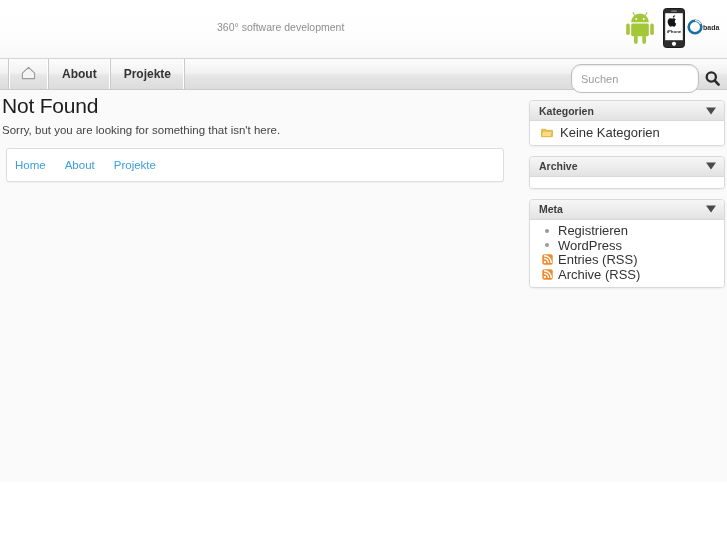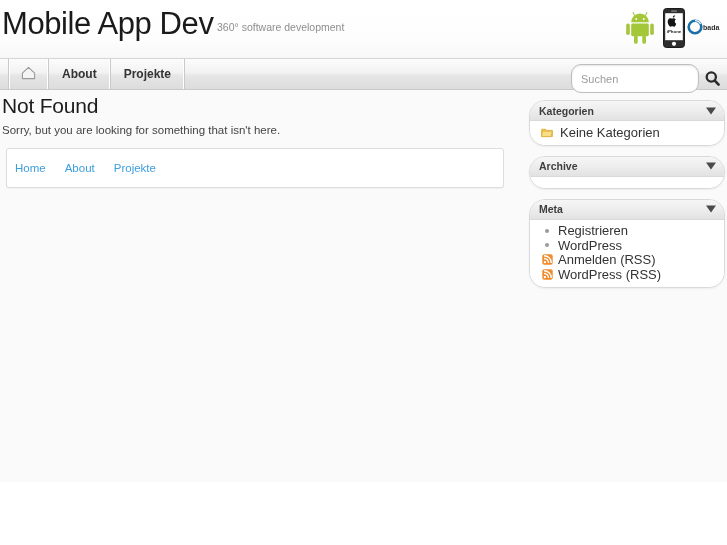--- a/index.html
+++ b/index.html
@@ -156,21 +156,21 @@
     letter-spacing: -0.2px;
   }
   .page-msg {
     margin: 6px 0 0 2px;
     font-size: 11.5px;
     color: #444444;
   }
   .linkbar {
     margin: 12px 0 0 6px;
     width: 498px;
-    height: 40px;
+    height: 34px;
     background: #ffffff;
     border: 1px solid #dddddd;
     border-radius: 3px;
     box-shadow: 0 1px 1px rgba(0,0,0,0.04);
     display: flex;
     align-items: center;
     box-sizing: border-box;
   }
   .linkbar a {
     color: #3d9ede;
@@ -186,21 +186,21 @@
   .sidebar {
     position: absolute;
     left: 529px;
     top: 100px;
     width: 196px;
   }
   .widget {
     margin-bottom: 10px;
     background: #ffffff;
     border: 1px solid #d9d9d9;
-    border-radius: 16px;
+    border-radius: 4px;
     box-shadow: 0 1px 2px rgba(0,0,0,0.06);
     overflow: hidden;
   }
   .widget-head {
     position: relative;
     height: 19px;
     background: linear-gradient(to bottom, #f6f6f6 0%, #ededed 50%, #e2e2e2 100%);
     border-bottom: 1px solid #d9d9d9;
     display: flex;
     align-items: center;
@@ -253,21 +253,20 @@
   .folder-row { height: 18px; }
   .folder-row .wtext { margin-left: 6px; }
 </style>
 </head>
 <body>
 
 <div class="page">
   <div class="content-bg noise"></div>
 
   <div class="header noise">
-    <div class="site-title">Mobile App Dev</div>
     <div class="tagline">360° software development</div>
 
     <div class="logos">
 
       <span class="logo-android">
         <svg width="30" height="34" viewBox="0 0 30 34">
           <g fill="#a4c639">
             <path d="M9.5 4.2 L8.1 1.6" stroke="#a4c639" stroke-width="1.1" fill="none" stroke-linecap="round"></path>
             <path d="M20.5 4.2 L21.9 1.6" stroke="#a4c639" stroke-width="1.1" fill="none" stroke-linecap="round"></path>
             <path d="M6.2 11.2 a8.8 8.8 0 0 1 17.6 0 z"></path>
@@ -396,31 +395,31 @@
           </li>
           <li>
             <span class="marker">
               <svg width="11" height="11" viewBox="0 0 11 11">
                 <rect x="0.3" y="0.3" width="10.4" height="10.4" rx="2" fill="#f18a2b"></rect>
                 <circle cx="2.9" cy="8.1" r="1.2" fill="#ffffff"></circle>
                 <path d="M2 5.2 a3.8 3.8 0 0 1 3.8 3.8 h1.4 a5.2 5.2 0 0 0 -5.2 -5.2 z" fill="#ffffff"></path>
                 <path d="M2 2.4 a6.6 6.6 0 0 1 6.6 6.6 h1.4 a8 8 0 0 0 -8 -8 z" fill="#ffffff"></path>
               </svg>
             </span>
-            <span class="wtext">Anmelden (RSS)</span>
+            <span class="wtext">Entries (RSS)</span>
           </li>
           <li>
             <span class="marker">
               <svg width="11" height="11" viewBox="0 0 11 11">
                 <rect x="0.3" y="0.3" width="10.4" height="10.4" rx="2" fill="#f18a2b"></rect>
                 <circle cx="2.9" cy="8.1" r="1.2" fill="#ffffff"></circle>
                 <path d="M2 5.2 a3.8 3.8 0 0 1 3.8 3.8 h1.4 a5.2 5.2 0 0 0 -5.2 -5.2 z" fill="#ffffff"></path>
                 <path d="M2 2.4 a6.6 6.6 0 0 1 6.6 6.6 h1.4 a8 8 0 0 0 -8 -8 z" fill="#ffffff"></path>
               </svg>
             </span>
-            <span class="wtext">WordPress (RSS)</span>
+            <span class="wtext">Archive (RSS)</span>
           </li>
         </ul>
       </div>
     </div>
 
   </div>
 </div>
 
 </body></html>

